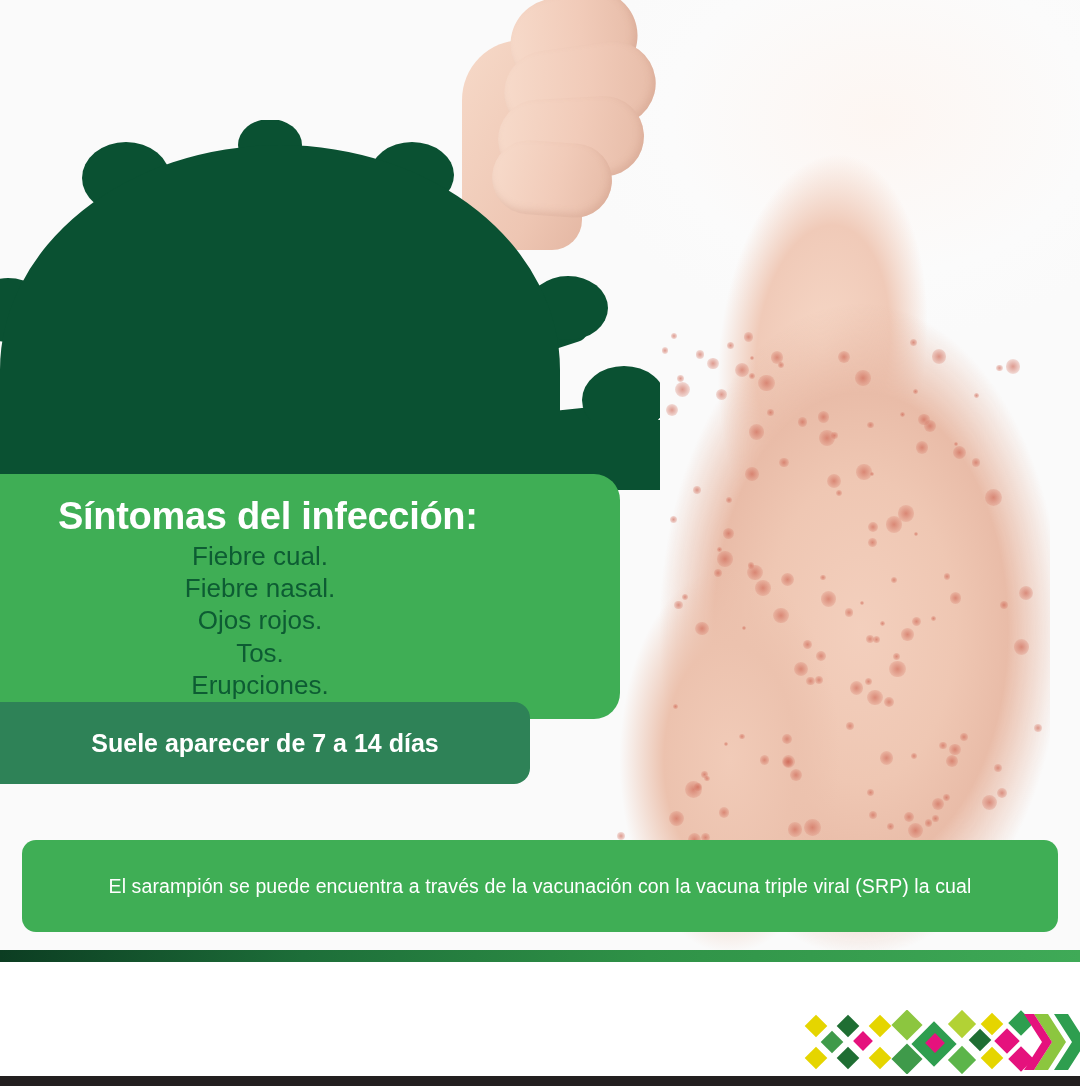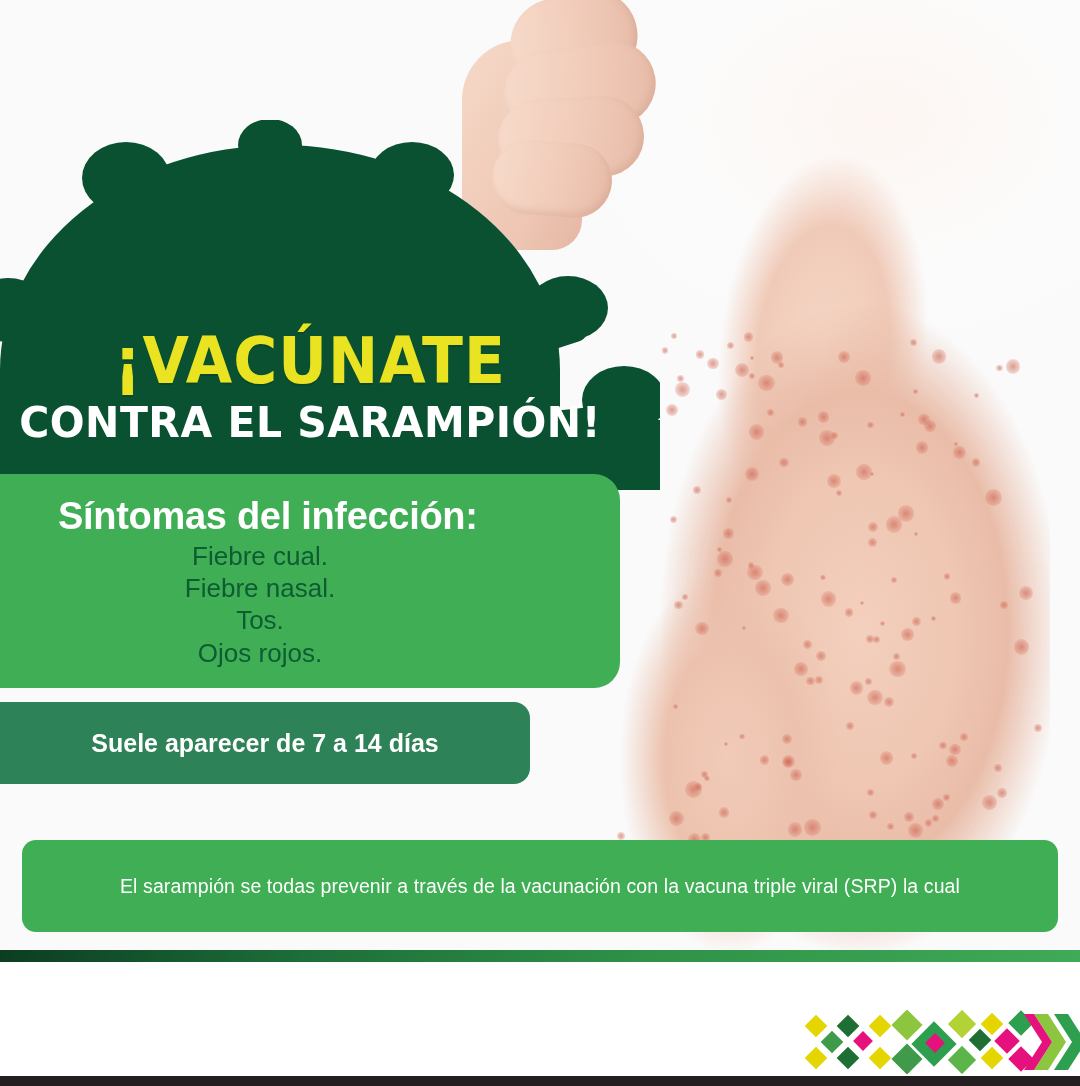--- a/index.html
+++ b/index.html
@@ -418,43 +418,40 @@
       <ellipse cx="-6" cy="282" rx="42" ry="34"></ellipse>
 
       <rect x="618" y="252" width="30" height="100" rx="14" transform="rotate(84 633 302)"></rect>
       <ellipse cx="664" cy="280" rx="42" ry="34"></ellipse>
 
       <path d="M40 330 L40 250 A280 225 0 0 1 600 250 L600 330 Z"></path>
       <rect x="-40" y="300" width="740" height="70"></rect>
     </g>
   </svg>
 
-  <div class="title-block">
-    <div class="title-main">¡VACÚNATE</div>
-    <div class="title-sub">CONTRA EL SARAMPIÓN!</div>
-  </div>
 
   <div class="symptoms">
     <div class="symptoms-title">Síntomas del infección:</div>
     <ul class="symptom-list" id="symptom-list">
         <li>Fiebre cual.</li>
         <li>Fiebre nasal.</li>
+        <li>Ojos rojos.</li>
         <li>Tos.</li>
-        <li>Ojos rojos.</li>
+        <li>Erupciones.</li>
       </ul>
   </div>
 
   <div class="incubation">
     <p>
       <span>Suele aparecer de 7 a 14 días</span><br>
     </p>
   </div>
 
   <div class="message">
-    <div class="message-line1">El sarampión se todas  prevenir  a través de la vacunación con la vacuna triple viral (SRP) la cual</div>
+    <div class="message-line1">El sarampión se puede  encuentra  a través de la vacunación con la vacuna triple viral (SRP) la cual</div>
   </div>
 
   <div class="divider"></div>
 
   <div class="footer"></div>
 
   <div class="potosi">
     <div class="potosi-text">
       <div class="potosi-l1">POTOSÍ</div>
       <div class="potosi-l2">sin límites</div>

